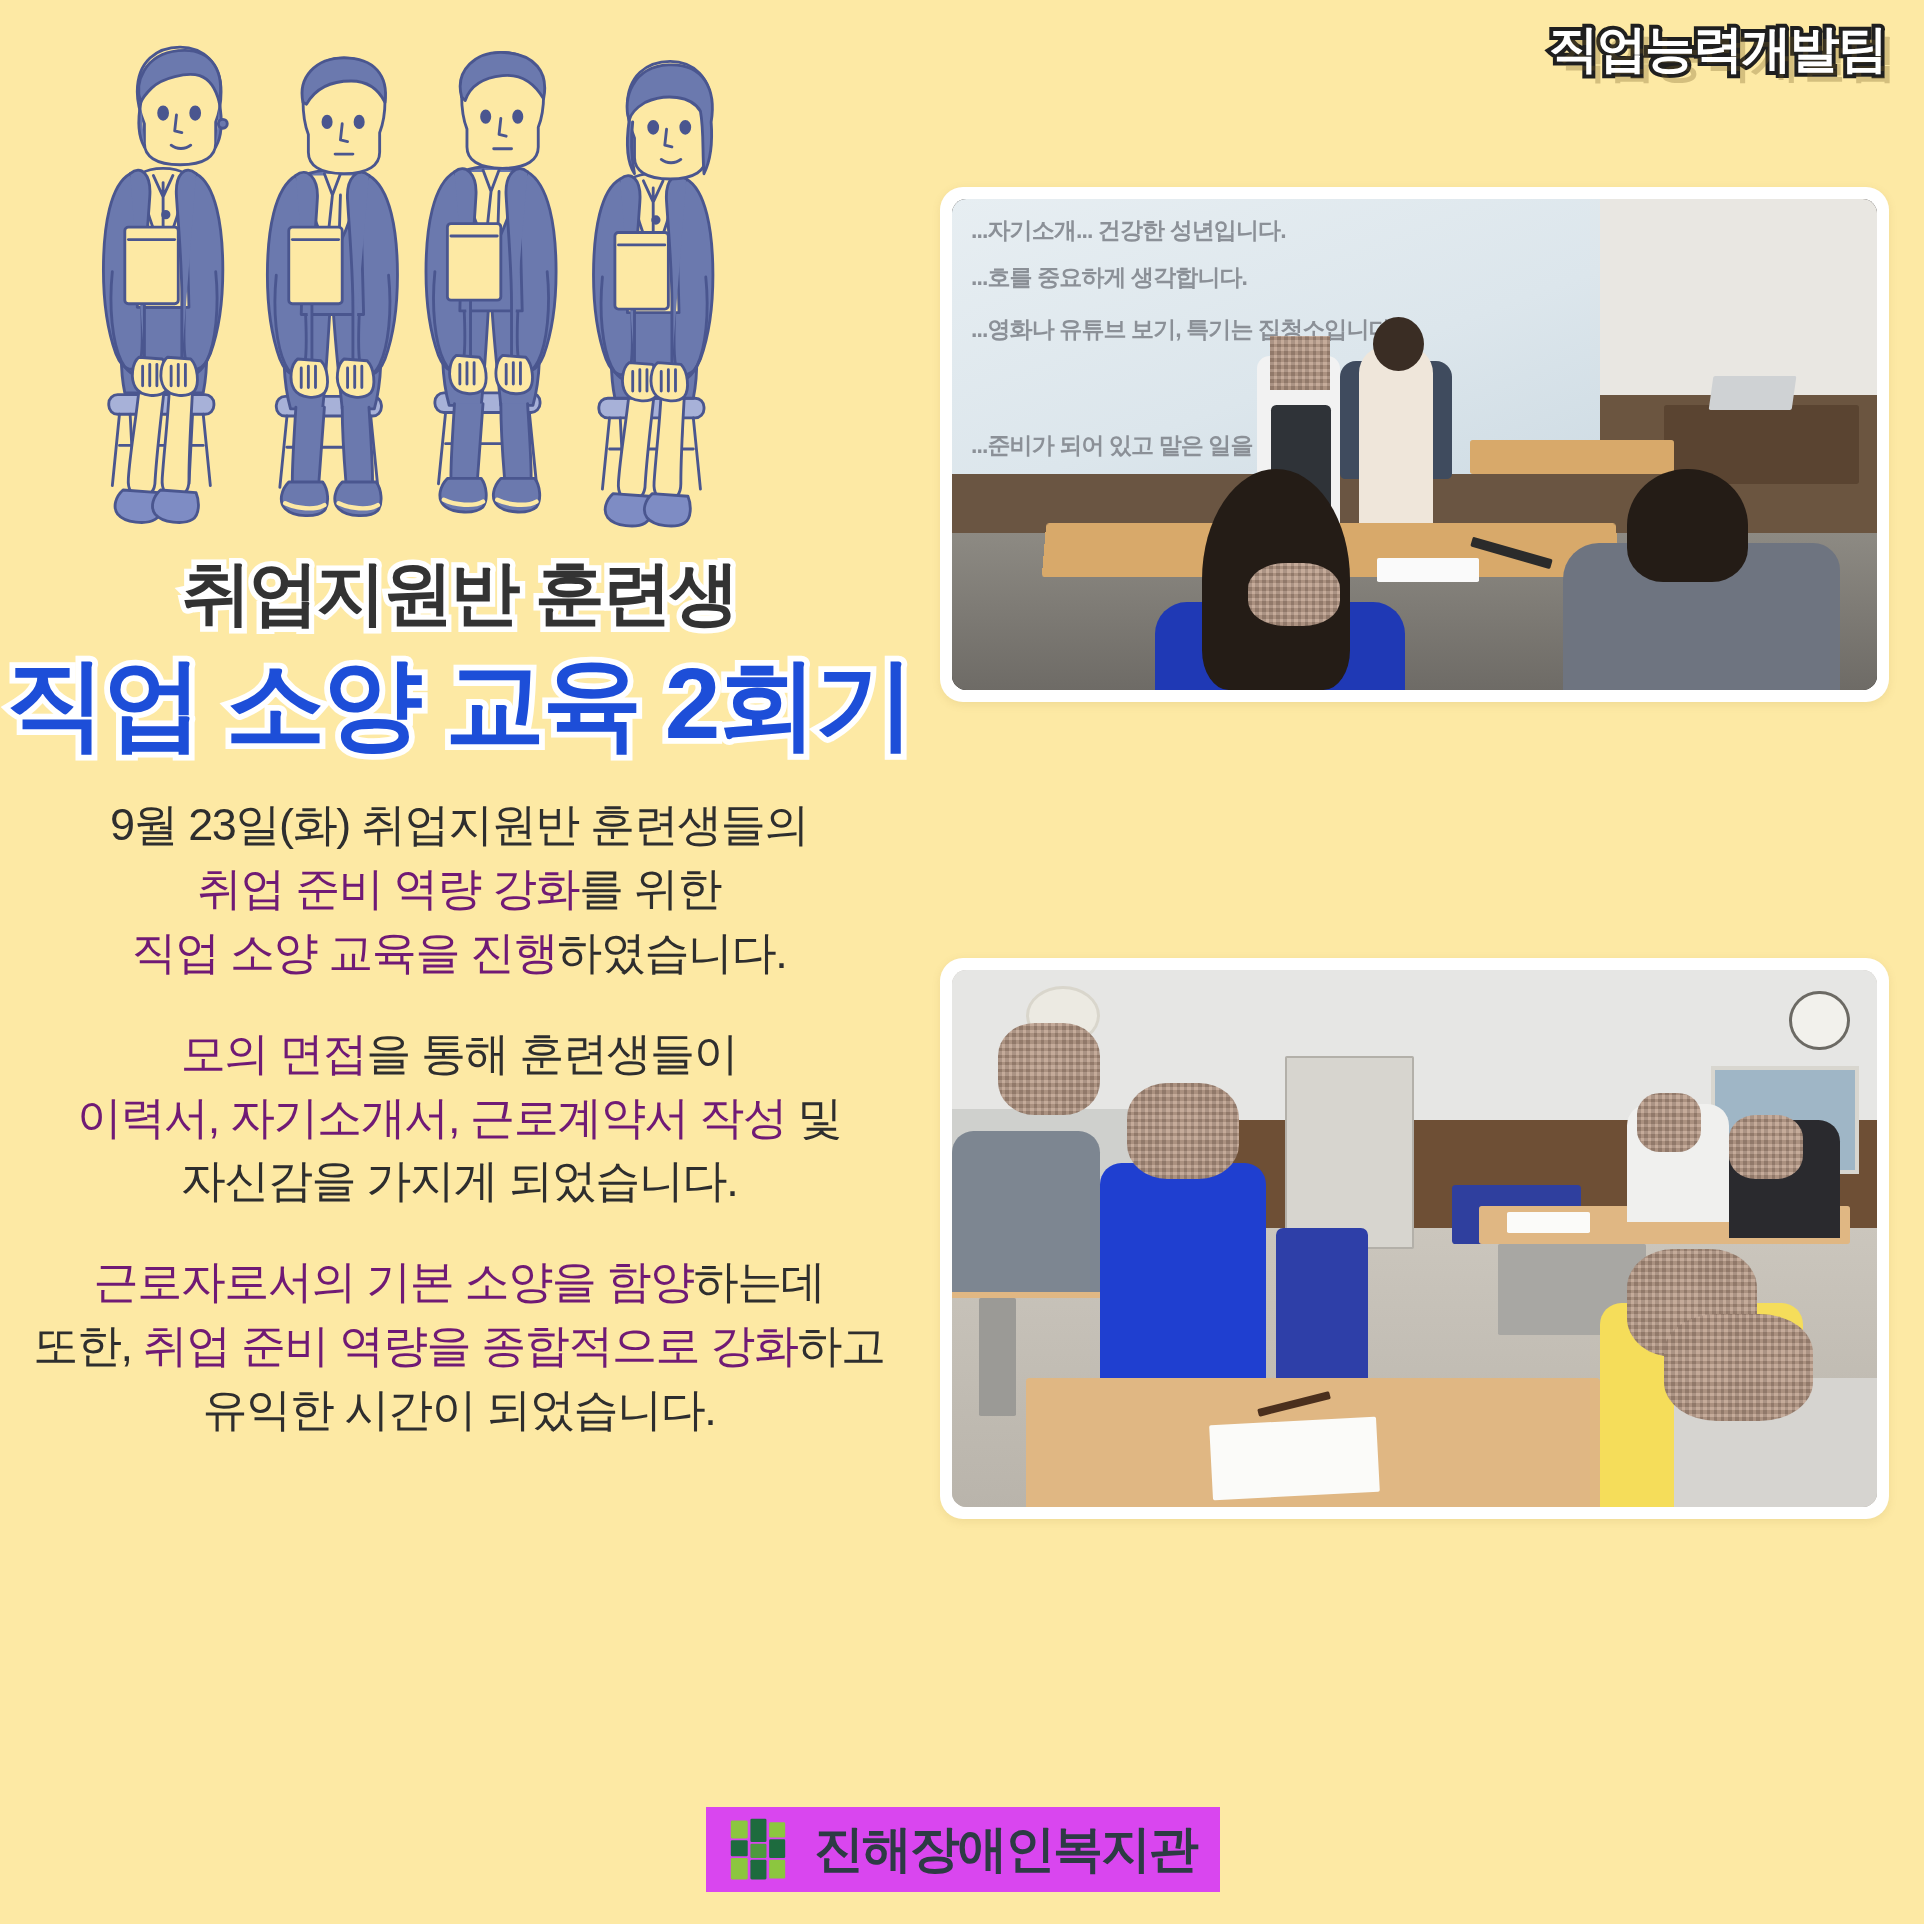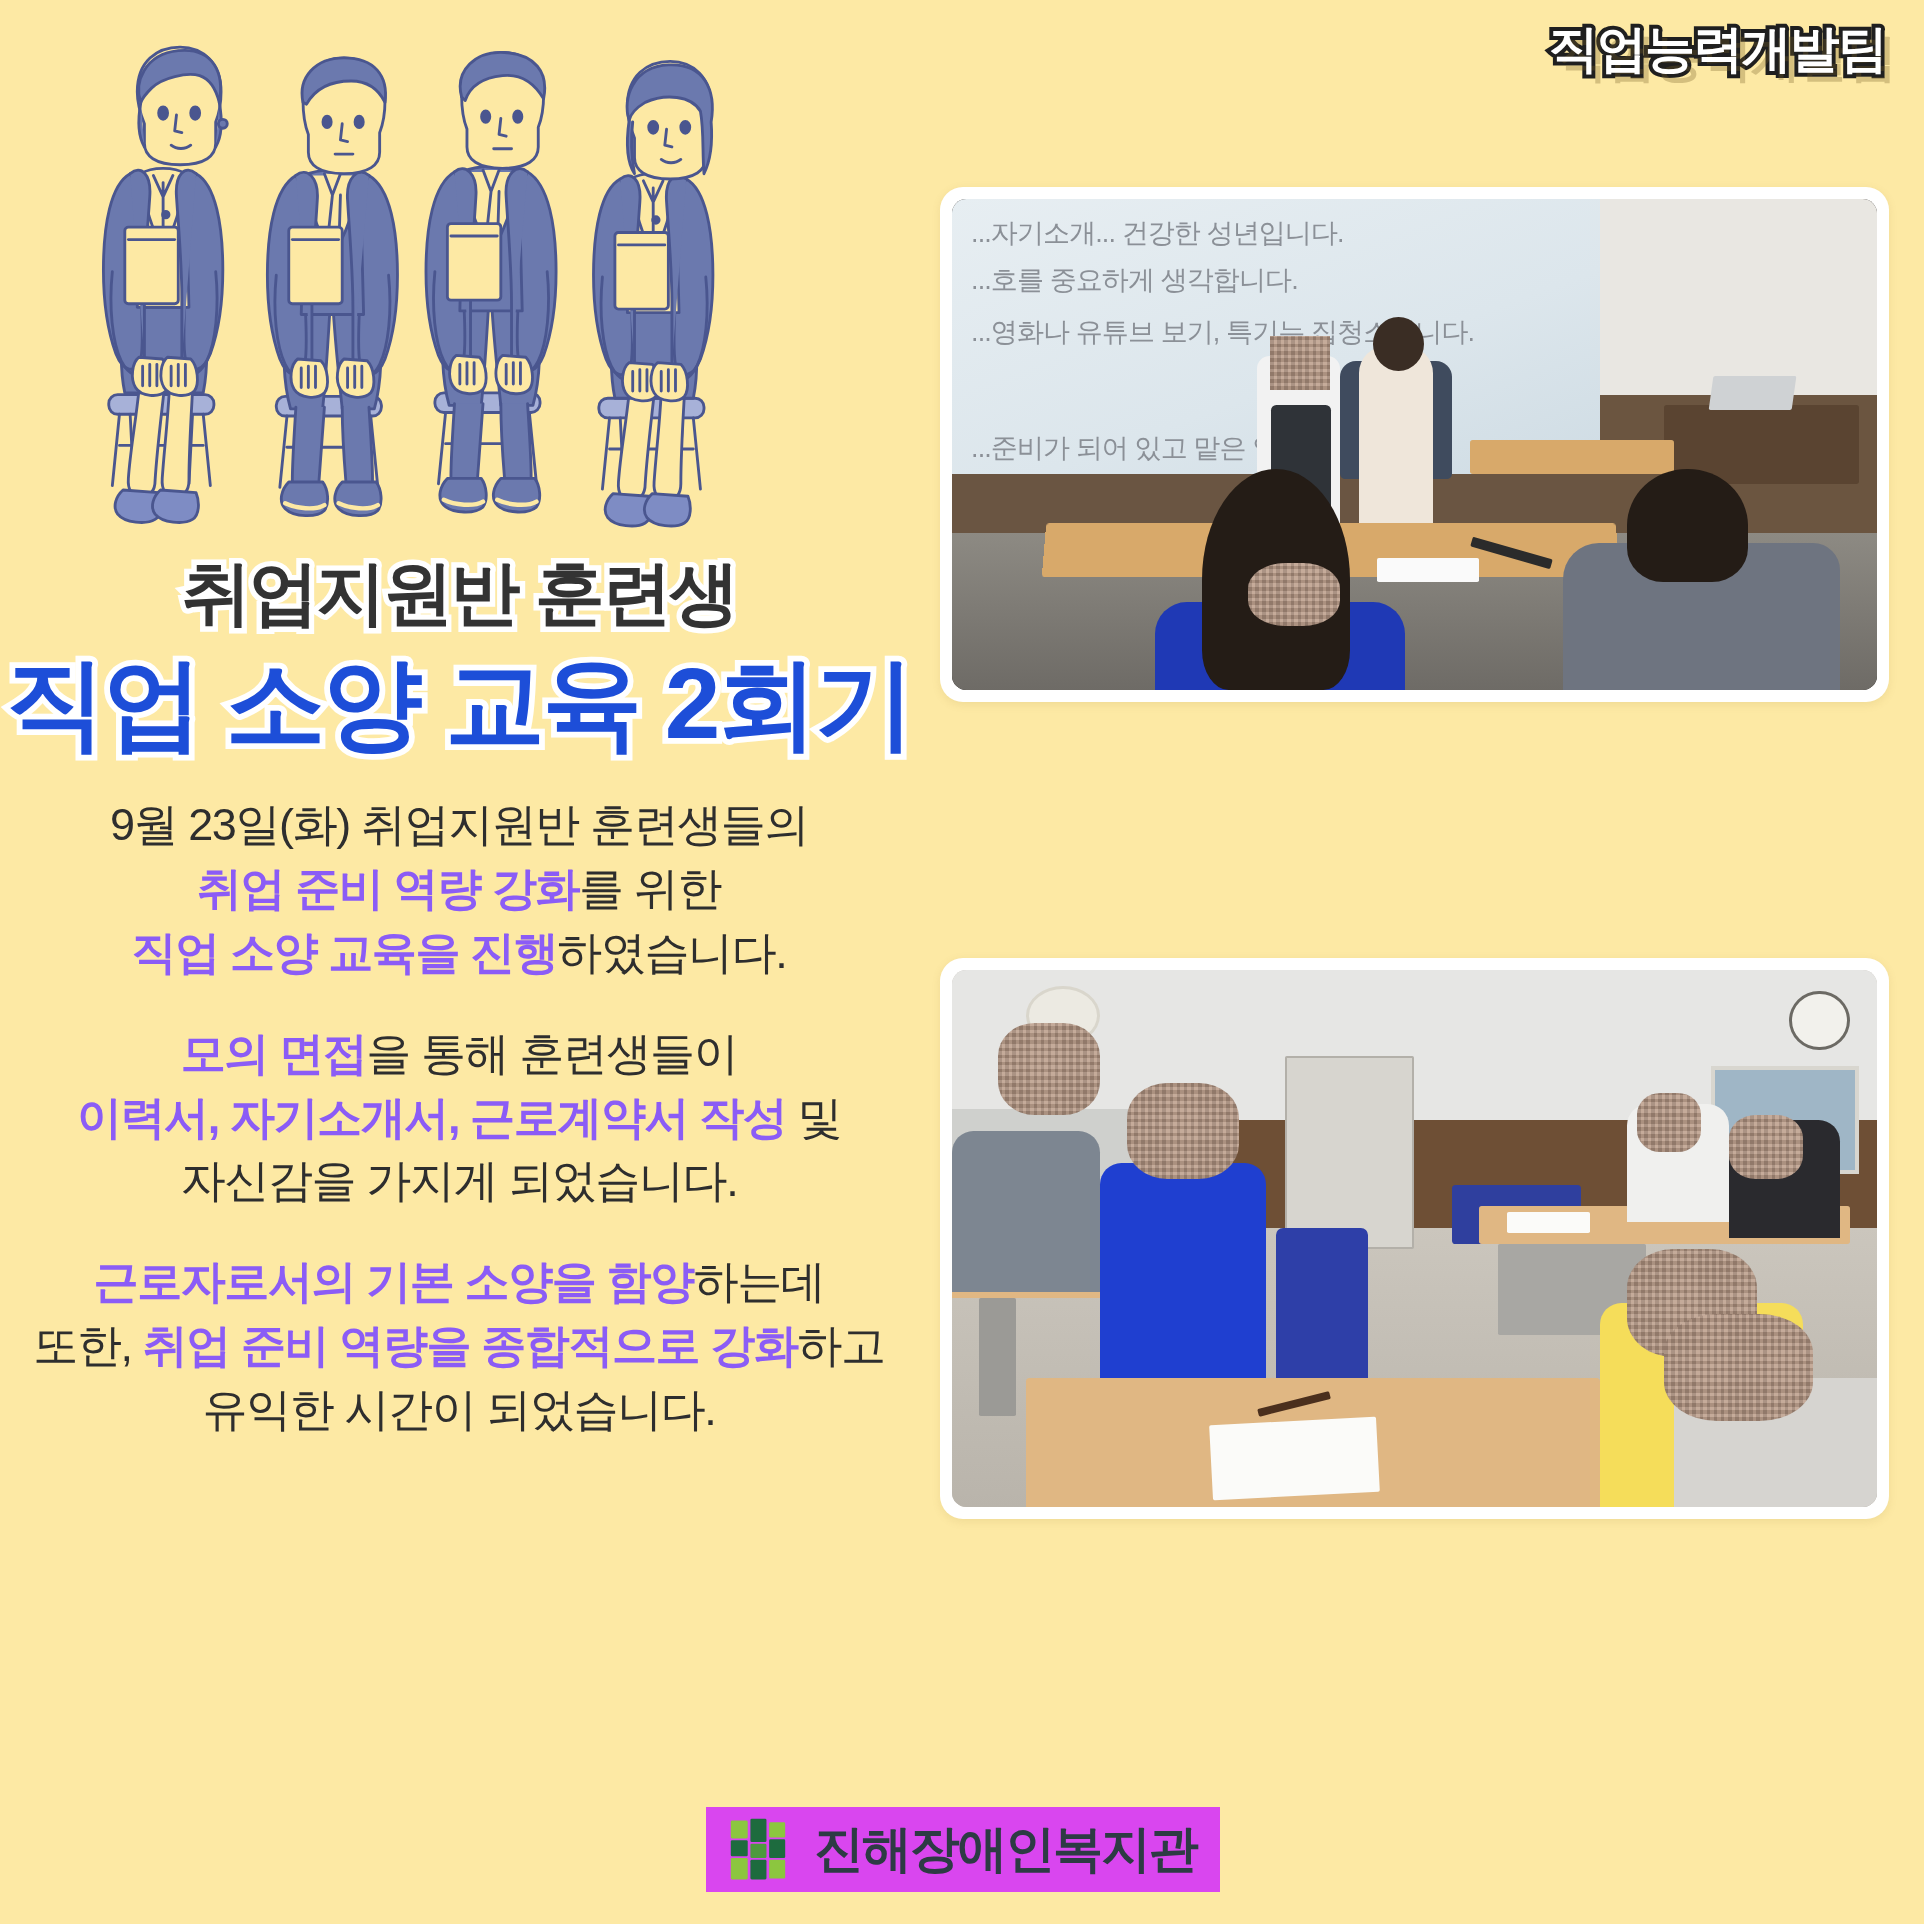--- a/index.html
+++ b/index.html
@@ -46,21 +46,21 @@
     paint-order:stroke fill;
   }
 
   
   .body-block{ position:absolute; left:9px; top:793px; width:900px; text-align:center; }
   .para{
     font-size:45px; line-height:1.42; color:#2e2e2e;
     letter-spacing:-1.4px; margin-bottom:37px; font-weight:500;
   }
   .para:last-child{ margin-bottom:0; }
-  .hl{ color:#8b5cf6; font-weight:bold; }
+  .hl{ color:#701a75; font-weight:normal; }
 
   
   .photo-frame{
     position:absolute;
     background:#ffffff;
     border-radius:23px;
     padding:11.6px;
     box-shadow:0 2.7px 9px rgba(150,120,50,.12);
   }
   .photo-frame .inner{
@@ -69,22 +69,22 @@
   }
   #photo-top { left:940px; top:187px;  width:949px; height:515px; }
   #photo-bot { left:940px; top:958px; width:949px; height:561px; }
 
   .photo-top-scene{ position:absolute; inset:0; background:#2b2724; }
   .pt-screen{
     position:absolute; left:0; top:0; width:70%; height:56%;
     background:linear-gradient(160deg,#e7eef2 0%,#dce6ec 60%,#cfdce4 100%);
   }
   .pt-screen .line{
-    position:absolute; color:#8b9097; font-weight:normal;
-    font-size:27px; white-space:nowrap; letter-spacing:-0.9px;
+    position:absolute; color:#8b9097; font-weight:bold;
+    font-size:23px; white-space:nowrap; letter-spacing:-0.9px;
   }
   .pt-wall-l{ position:absolute; left:0; top:56%; width:70%; height:12%; background:#6a5542; }
   .pt-floor { position:absolute; left:0; top:68%; width:100%; height:32%;
               background:linear-gradient(180deg,#8d8a83 0%,#6e6b66 100%); }
   .pt-wall-r{ position:absolute; left:70%; top:0; width:30%; height:40%; background:#e9e7e2; }
   .pt-wood-r{ position:absolute; left:70%; top:40%; width:30%; height:30%; background:#6b5540; }
   .pt-desk-podium{ position:absolute; left:77%; top:42%; width:21%; height:16%;
                    background:#5a4431; border-radius:2.7px; }
   .pt-laptop{ position:absolute; left:82%; top:36%; width:9%; height:7%;
               background:#cfd2d4; border-radius:1.8px; transform:skewX(-8deg); }

